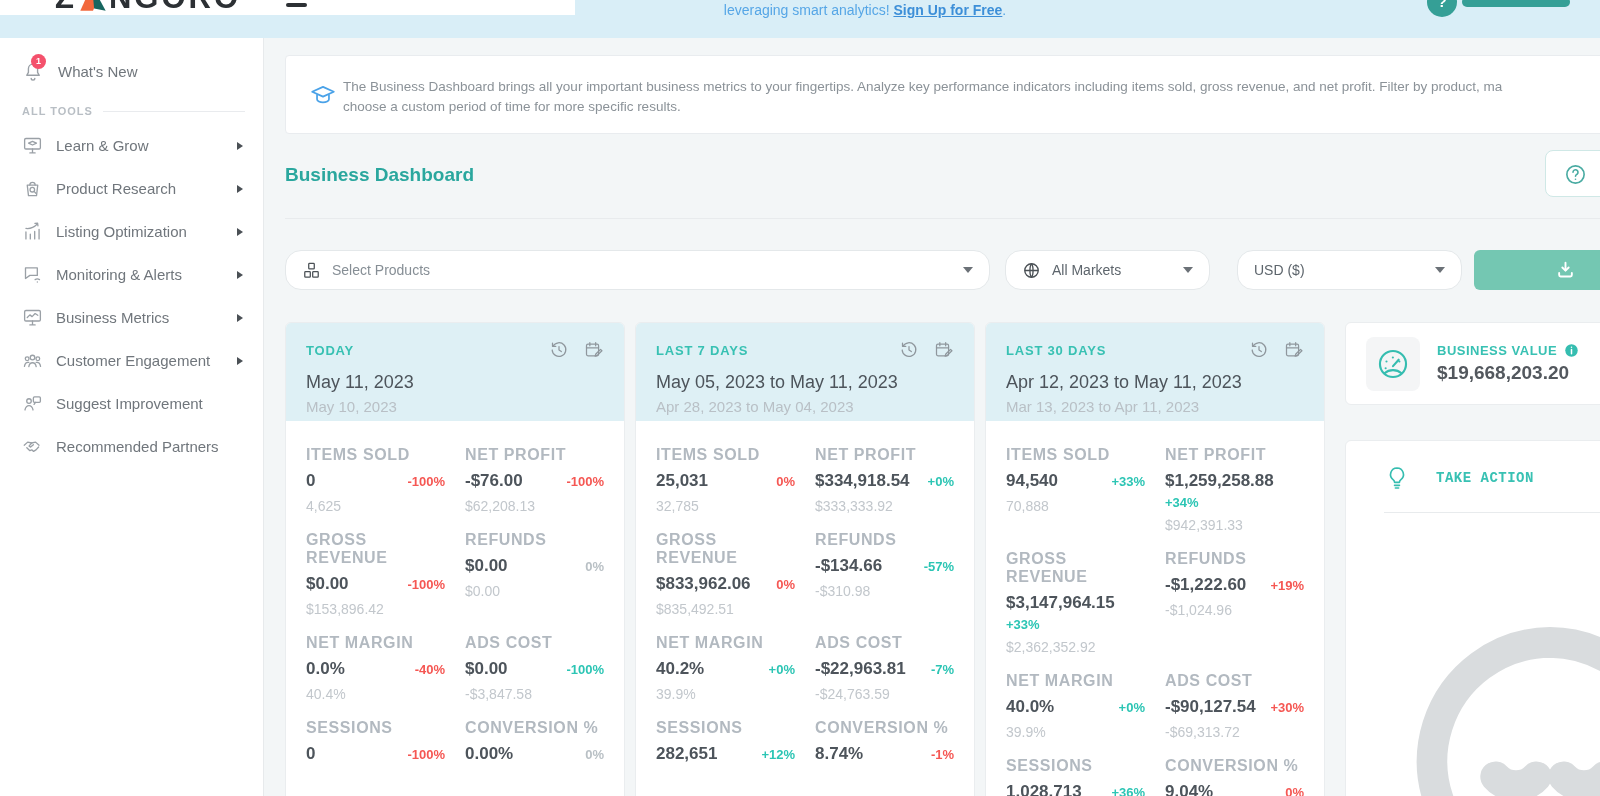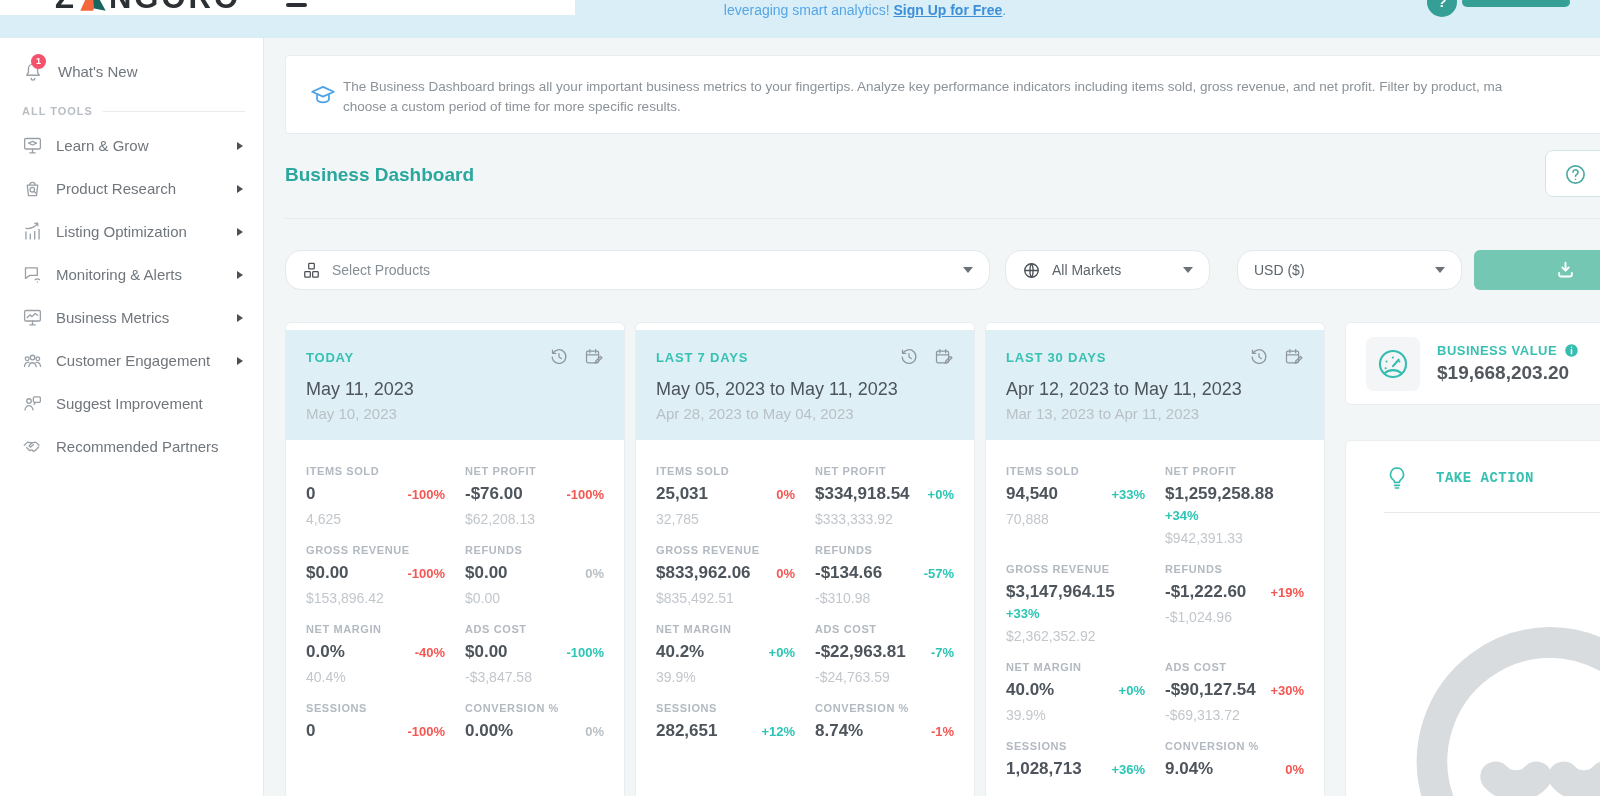--- a/index.html
+++ b/index.html
@@ -49,29 +49,29 @@
   .dd-products { left:20px; width:705px; color:#868e95; }
   .dd-markets { left:740px; width:205px; color:#5d656c; }
   .dd-currency { left:972px; width:225px; color:#5d656c; }
   .caret { margin-left:auto; width:0; height:0; border-top:6px solid #6b7177; border-left:5px solid transparent; border-right:5px solid transparent; }
   .btn-download { position:absolute; left:1209px; top:0; width:180px; height:40px; background:var(--download,#74c7b2); border-radius:6px; cursor:pointer; }
   .btn-download .dl-icon { position:absolute; left:82px; top:10px; width:19px; height:19px; color:#fff; }
 
   
   .cards { position:absolute; left:20px; top:284px; display:flex; gap:10px; }
   .card { width:340px; height:520px; background:#fff; border:1px solid #eaedef; border-radius:6px; overflow:hidden; }
-  .card-head { background:var(--card-header-bg,#def0f5); padding:17px 20px 18px;margin-top:7px; }
+  .card-head { background:var(--card-header-bg,#def0f5); padding:17px 20px 6px; }
   .card-head-top { display:flex; align-items:center; }
   .card-title { font-size:13px; font-weight:700; letter-spacing:.8px; color:var(--card-title,#38c1b3); }
   .card-icons { margin-left:auto; display:flex; gap:15px; color:#8f979d; }
   .card-icons span { width:20px; height:20px; cursor:pointer; }
   .range-current { margin-top:12px; font-size:18px; color:#4d545b; }
   .range-previous { margin-top:5px; font-size:15px; color:#b9c0c6; }
   .metrics { padding:25px 20px; display:grid; grid-template-columns:1fr 1fr; column-gap:20px; row-gap:17px; }
-  .m-label { font-size:11px; font-weight:700; letter-spacing:.6px; color:#b2b9c0; }
+  .m-label { font-size:16px; font-weight:700; letter-spacing:.6px; color:#b2b9c0; }
   .m-row { margin-top:7px; display:flex; flex-wrap:wrap; justify-content:space-between; align-items:baseline; row-gap:4px; }
   .m-value { font-size:17px; font-weight:700; color:#4d545b; }
   .m-pct { font-size:13px; font-weight:700; }
   .pct-red { color:var(--negative,#f55753); }
   .pct-green { color:var(--positive,#2cc5b4); }
   .pct-gray { color:#b9c0c5; }
   .m-prev { margin-top:7px; font-size:14px; color:#c2c7cc; min-height:16px; }
 
   
   .right-col { position:absolute; left:1080px; top:284px; width:410px; }

